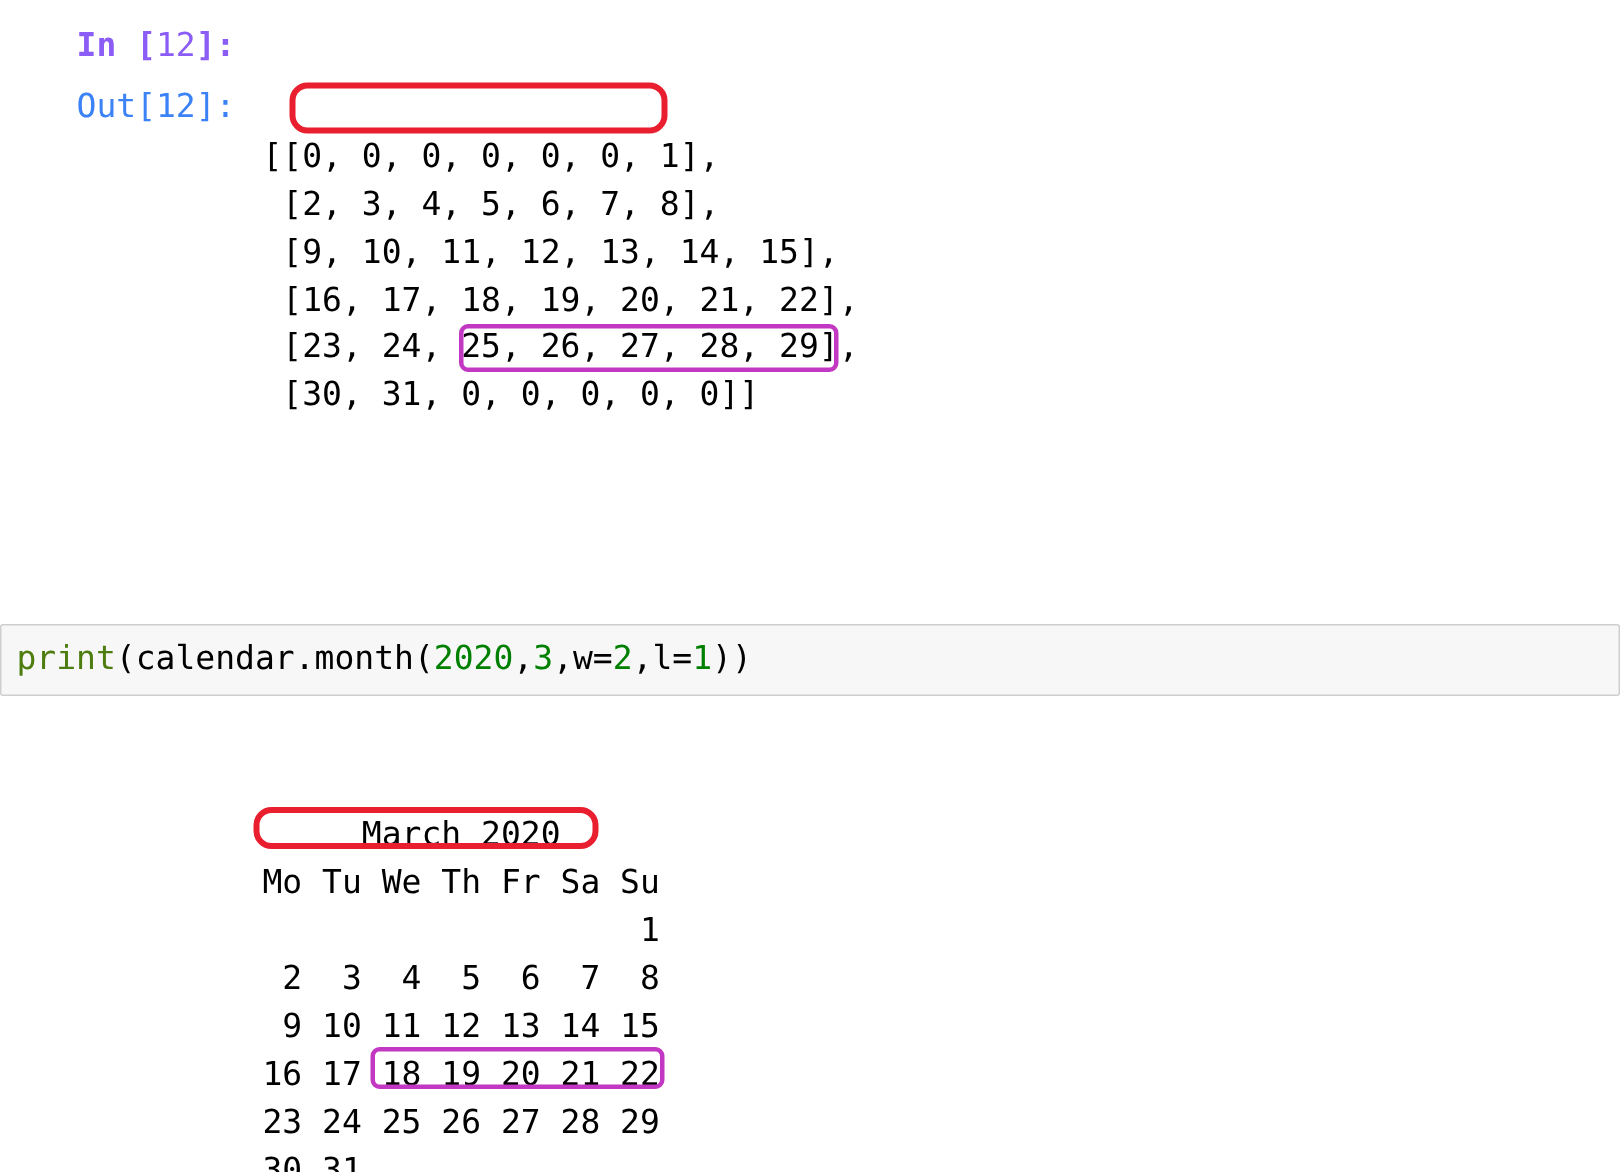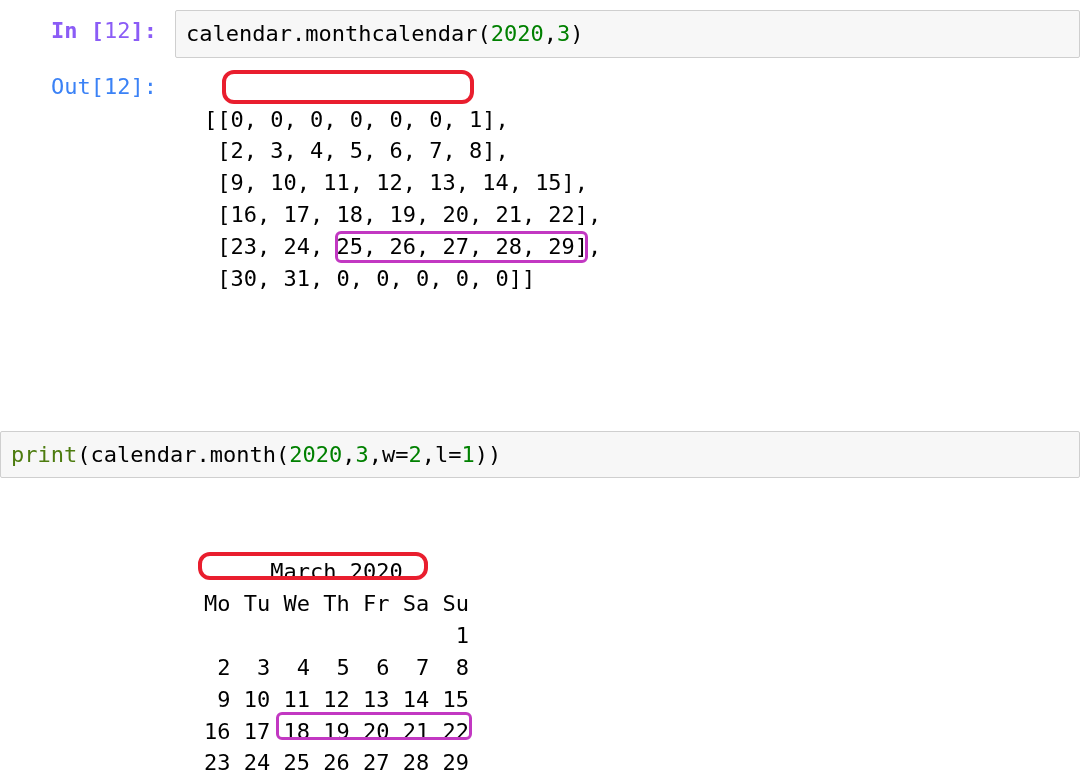--- a/index.html
+++ b/index.html
@@ -30,21 +30,20 @@
       padding: 8px 10px;
       white-space: pre;
       line-height: 1.35;
     }
     .output-area {
       flex: 1;
       padding: 6px 0 6px 0;
       white-space: pre;
       line-height: 1.45;
       position: relative;
-      margin-left: 29px;
     }
     .tok-obj { color: #000; }
     .tok-fn { color: #000; }
     .tok-punct { color: #000; }
     .tok-num { color: #008000; }
     .tok-builtin { color: #4d7c0f; }
     .tok-param { color: #000; }
     .tok-eq { color: #000; }
     
     .anno-red {
@@ -68,21 +67,20 @@
     }
     .spacer-cell { height: 26px; }
   </style>
 </head>
 <body>
 
 <div class="cell">
   <div class="prompt">
     <span class="prompt-in">In [</span><span class="prompt-in prompt-num">12</span><span class="prompt-in">]:</span>
   </div>
-  <div class="code-area"><span class="tok-obj">calendar</span><span class="tok-punct">.</span><span class="tok-fn">monthcalendar</span><span class="tok-punct">(</span><span class="tok-num">2020</span><span class="tok-punct">,</span><span class="tok-num">3</span><span class="tok-punct">)</span></div>
 </div>
 
 <div class="cell">
   <div class="prompt">
     <span class="prompt-out">Out[</span><span class="prompt-out prompt-num">12</span><span class="prompt-out">]:</span>
   </div>
   <div class="output-area">
 <span>[[0, 0, 0, 0, 0, 0, 1],</span>
 <span> [2, 3, 4, 5, 6, 7, 8],</span>
 <span> [9, 10, 11, 12, 13, 14, 15],</span>

